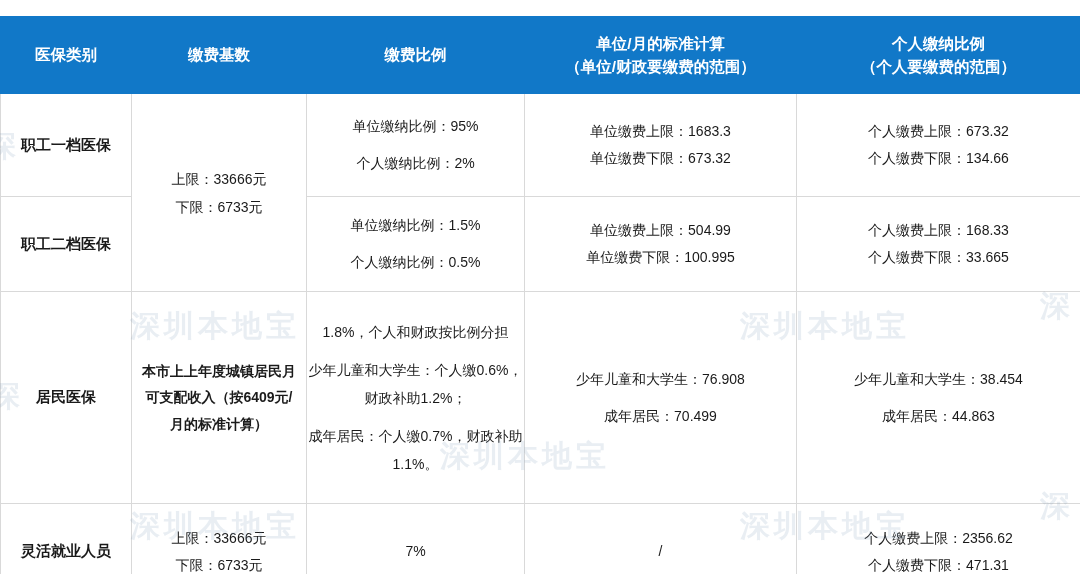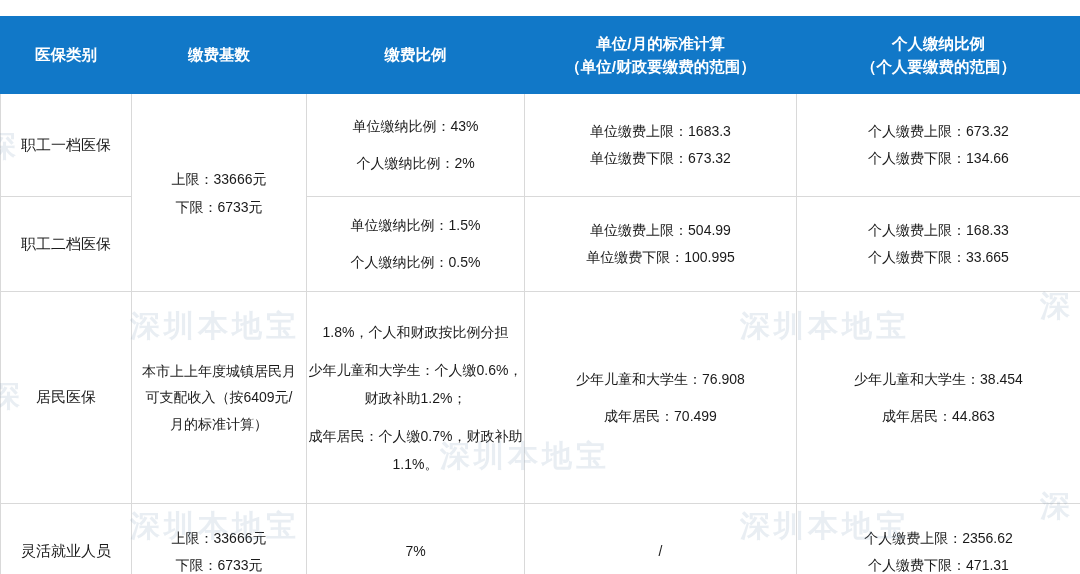--- a/index.html
+++ b/index.html
@@ -46,21 +46,21 @@
     height: 68px;
     padding: 4px 6px;
   }
   .hdr-sub {
     display: block;
     font-size: 15.5px;
     font-weight: bold;
   }
   td.col-type {
     font-size: 15px;
-    font-weight: normal;
+    font-weight: bold;
     color: #1a1a1a;
   }
   td.cell {
     font-size: 14px;
     line-height: 1.9;
     color: #1a1a1a;
     padding: 6px 10px;
   }
   td.cell-left {
     text-align: left;
@@ -142,21 +142,21 @@
     </thead>
     <tbody>
 
       <tr style="height:103px;">
         <td class="col-type">职工一档医保</td>
         <td class="cell basis-merged" rowspan="2">
           <span class="line">上限：33666元
 下限：6733元</span>
         </td>
         <td class="cell">
-          <span class="line">单位缴纳比例：43%</span>
+          <span class="line">单位缴纳比例：95%</span>
           <span class="gap"></span>
           <span class="line">个人缴纳比例：2%</span>
         </td>
         <td class="cell">
           <span class="line">单位缴费上限：1683.3</span>
           <span class="line">单位缴费下限：673.32</span>
         </td>
         <td class="cell">
           <span class="line">个人缴费上限：673.32</span>
           <span class="line">个人缴费下限：134.66</span>
@@ -175,21 +175,21 @@
           <span class="line">单位缴费下限：100.995</span>
         </td>
         <td class="cell">
           <span class="line">个人缴费上限：168.33</span>
           <span class="line">个人缴费下限：33.665</span>
         </td>
       </tr>
 
       <tr style="height:212px;">
         <td class="col-type">居民医保</td>
-        <td class="cell" style="font-weight:normal;line-height:1.9;">
+        <td class="cell" style="font-weight:bold;line-height:1.9;">
           <span class="line">本市上上年度城镇居民月可支配收入（按6409元/月的标准计算）</span>
         </td>
         <td class="cell cell-left">
           <span class="line">1.8%，个人和财政按比例分担</span>
           <span class="gap"></span>
           <span class="line">少年儿童和大学生：个人缴0.6%，财政补助1.2%；</span>
           <span class="gap"></span>
           <span class="line">成年居民：个人缴0.7%，财政补助1.1%。</span>
         </td>
         <td class="cell">

